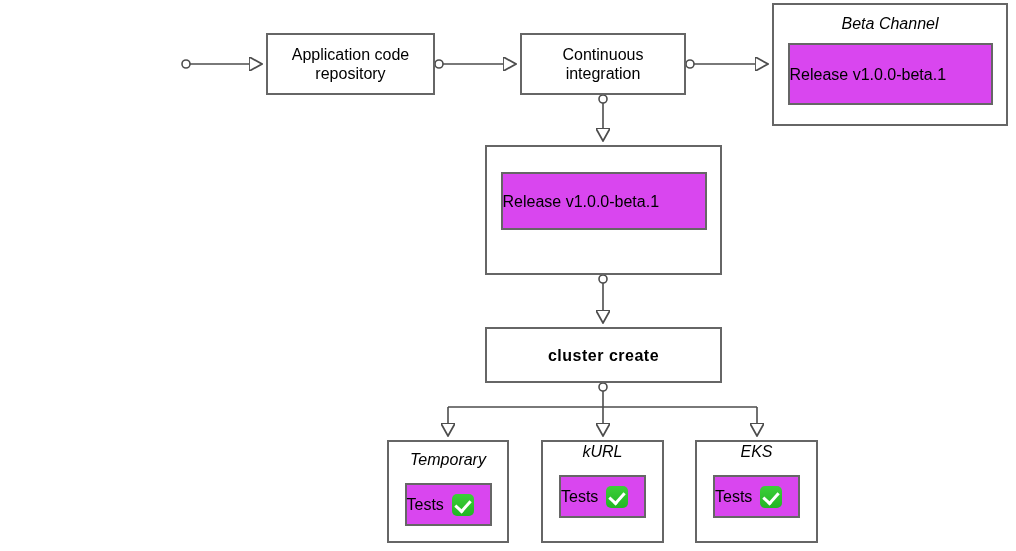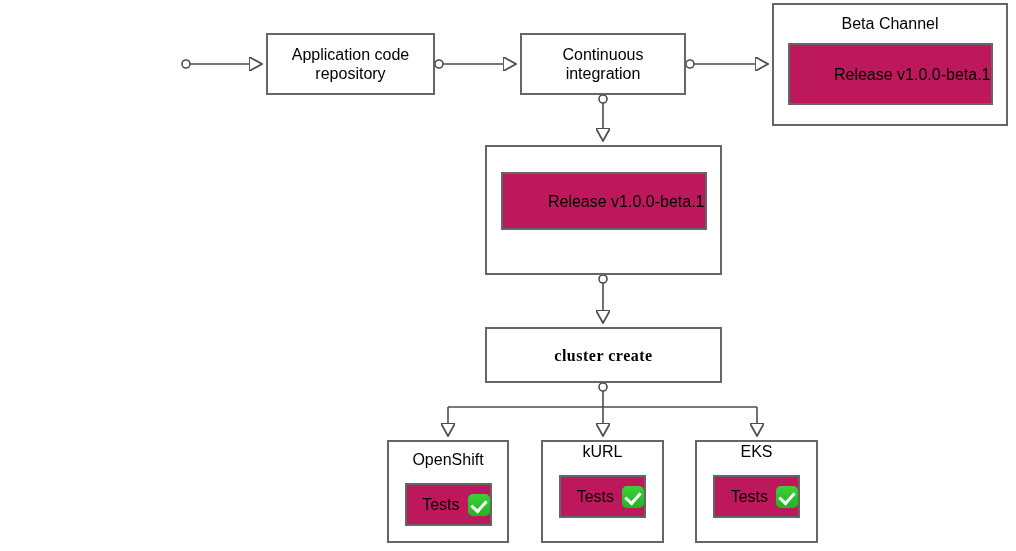--- a/index.html
+++ b/index.html
@@ -37,48 +37,49 @@
     justify-content: center;
     text-align: center;
   }
   .node-label {
     font-size: 16px;
     line-height: 19px;
     color: #000000;
     white-space: pre-line;
   }
   .node.mono .node-label {
-    font-family: Liberation Serif, serif;
+    font-family: Liberation Sans, sans-serif;
     font-weight: bold;
     font-size: 16px;
     letter-spacing: 0.5px;
   }
   
   .container-node {
     position: absolute;
     box-sizing: border-box;
     background: #ffffff;
     border: 2px solid #666666;
     display: flex;
     flex-direction: column;
     align-items: center;
   }
   .container-title {
     font-size: 16px;
     line-height: 19px;
     color: #000000;
     text-align: right;
+    font-style: italic;
   }
   .inner-box {
     box-sizing: border-box;
-    background: #be185d;
+    background: #d946ef;
     border: 2px solid #666666;
     display: flex;
     align-items: center;
-    justify-content: flex-end;
+    justify-content: flex-start;
     gap: 8px;
   }
   .inner-label {
     font-size: 16px;
     line-height: 19px;
     color: #000000;
     white-space: nowrap;
   }
   
   .check-badge {
@@ -187,21 +188,21 @@
     <div class="inner-box">
       <span class="inner-label">Release v1.0.0-beta.1</span>
     </div>
   </div>
 
   <div class="node mono" id="node-cluster-create">
     <span class="node-label">cluster create</span>
   </div>
 
   <div class="container-node" id="node-openshift">
-    <span class="container-title">OpenShift</span>
+    <span class="container-title">Temporary</span>
     <div class="inner-box">
       <span class="inner-label">Tests</span>
       <span class="check-badge"></span>
     </div>
   </div>
 
   <div class="container-node" id="node-kurl">
     <span class="container-title">kURL</span>
     <div class="inner-box">
       <span class="inner-label">Tests</span>

